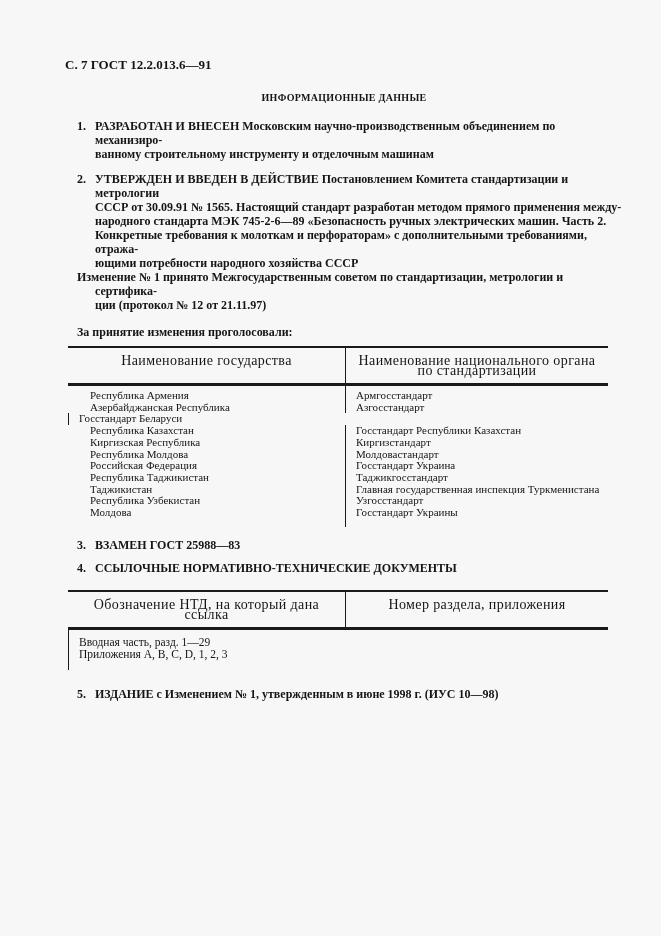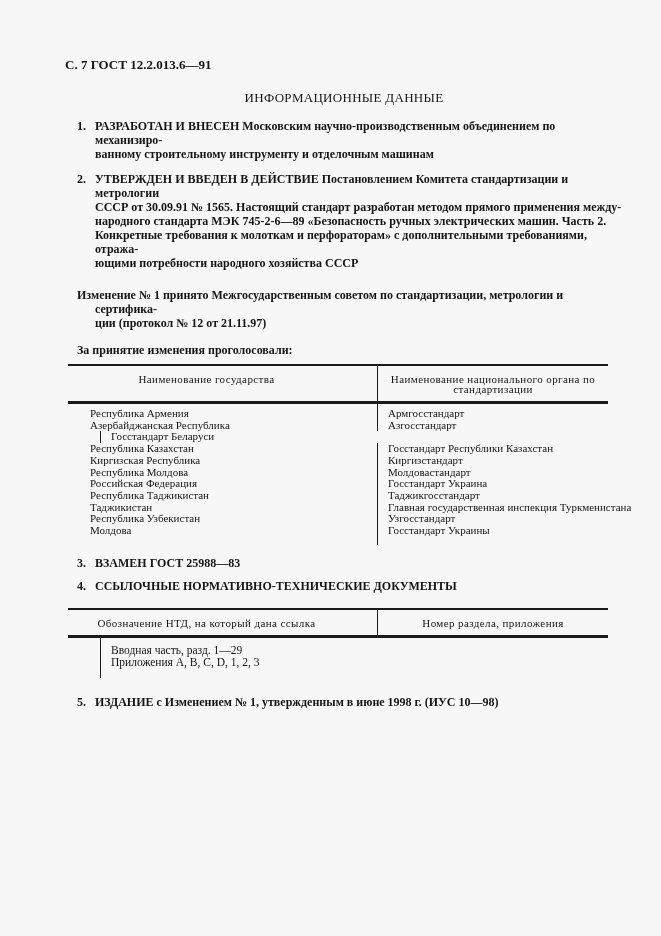--- a/index.html
+++ b/index.html
@@ -18,22 +18,22 @@
     height: 815px;
     box-sizing: border-box;
     padding: 57px 38px 0 65px;
   }
   .doc-header {
     font-weight: bold;
     font-size: 13px;
     line-height: 15px;
   }
   .doc-title {
-    font-weight: normal;
-    font-size: 13px;
+    font-weight: bold;
+    font-size: 10px;
     line-height: 15px;
     text-align: center;
     margin-top: 18px;
     letter-spacing: 0.3px;
   }
   .item {
     display: flex;
     margin-left: 12px;
     font-weight: bold;
     font-size: 12px;
@@ -49,48 +49,48 @@
     font-weight: bold;
     font-size: 12px;
     line-height: 14px;
   }
   .hang {
     padding-left: 18px;
     text-indent: -18px;
   }
   .mt-item1 { margin-top: 14px; }
   .mt-item2 { margin-top: 11px; }
-  .mt-amend { margin-top: 18px; }
+  .mt-amend { }
   .mt-voted { margin-top: 13px; }
   .mt-item3 { margin-top: 11px; }
   .mt-item4 { margin-top: 9px; }
   .mt-item5 { margin-top: 17px; }
 
   .gtable {
     margin-left: 3px;
     width: 540px;
     border-top: 2px solid #1a1a1a;
     box-sizing: border-box;
   }
   .gtable.vote { margin-top: 7px; }
   .gtable.refs { margin-top: 15px; }
   .thead {
     display: flex;
     border-bottom: 3px solid #1a1a1a;
   }
   .hcell {
-    font-size: 11px;
+    font-size: 14px;
     line-height: 10px;
     letter-spacing: 0.4px;
     text-align: center;
     padding: 8px 4px 7px 4px;
     box-sizing: border-box;
   }
   .c1 { flex: 0 0 277px; width: 277px; }
-  .c2 { flex: 1 1 auto; border-left: 1px solid #1a1a1a; margin-left: 32px; }
+  .c2 { flex: 1 1 auto; border-left: 1px solid #1a1a1a; }
   .tbody { padding: 0; }
   .trow { display: flex; }
   .tcell {
     font-size: 11px;
     line-height: 11.7px;
     white-space: nowrap;
     box-sizing: border-box;
   }
   .vote .tbody .trow:first-child .tcell { padding-top: 4px; }
   .vote .tbody .trow:last-child .tcell { padding-bottom: 8px; }

